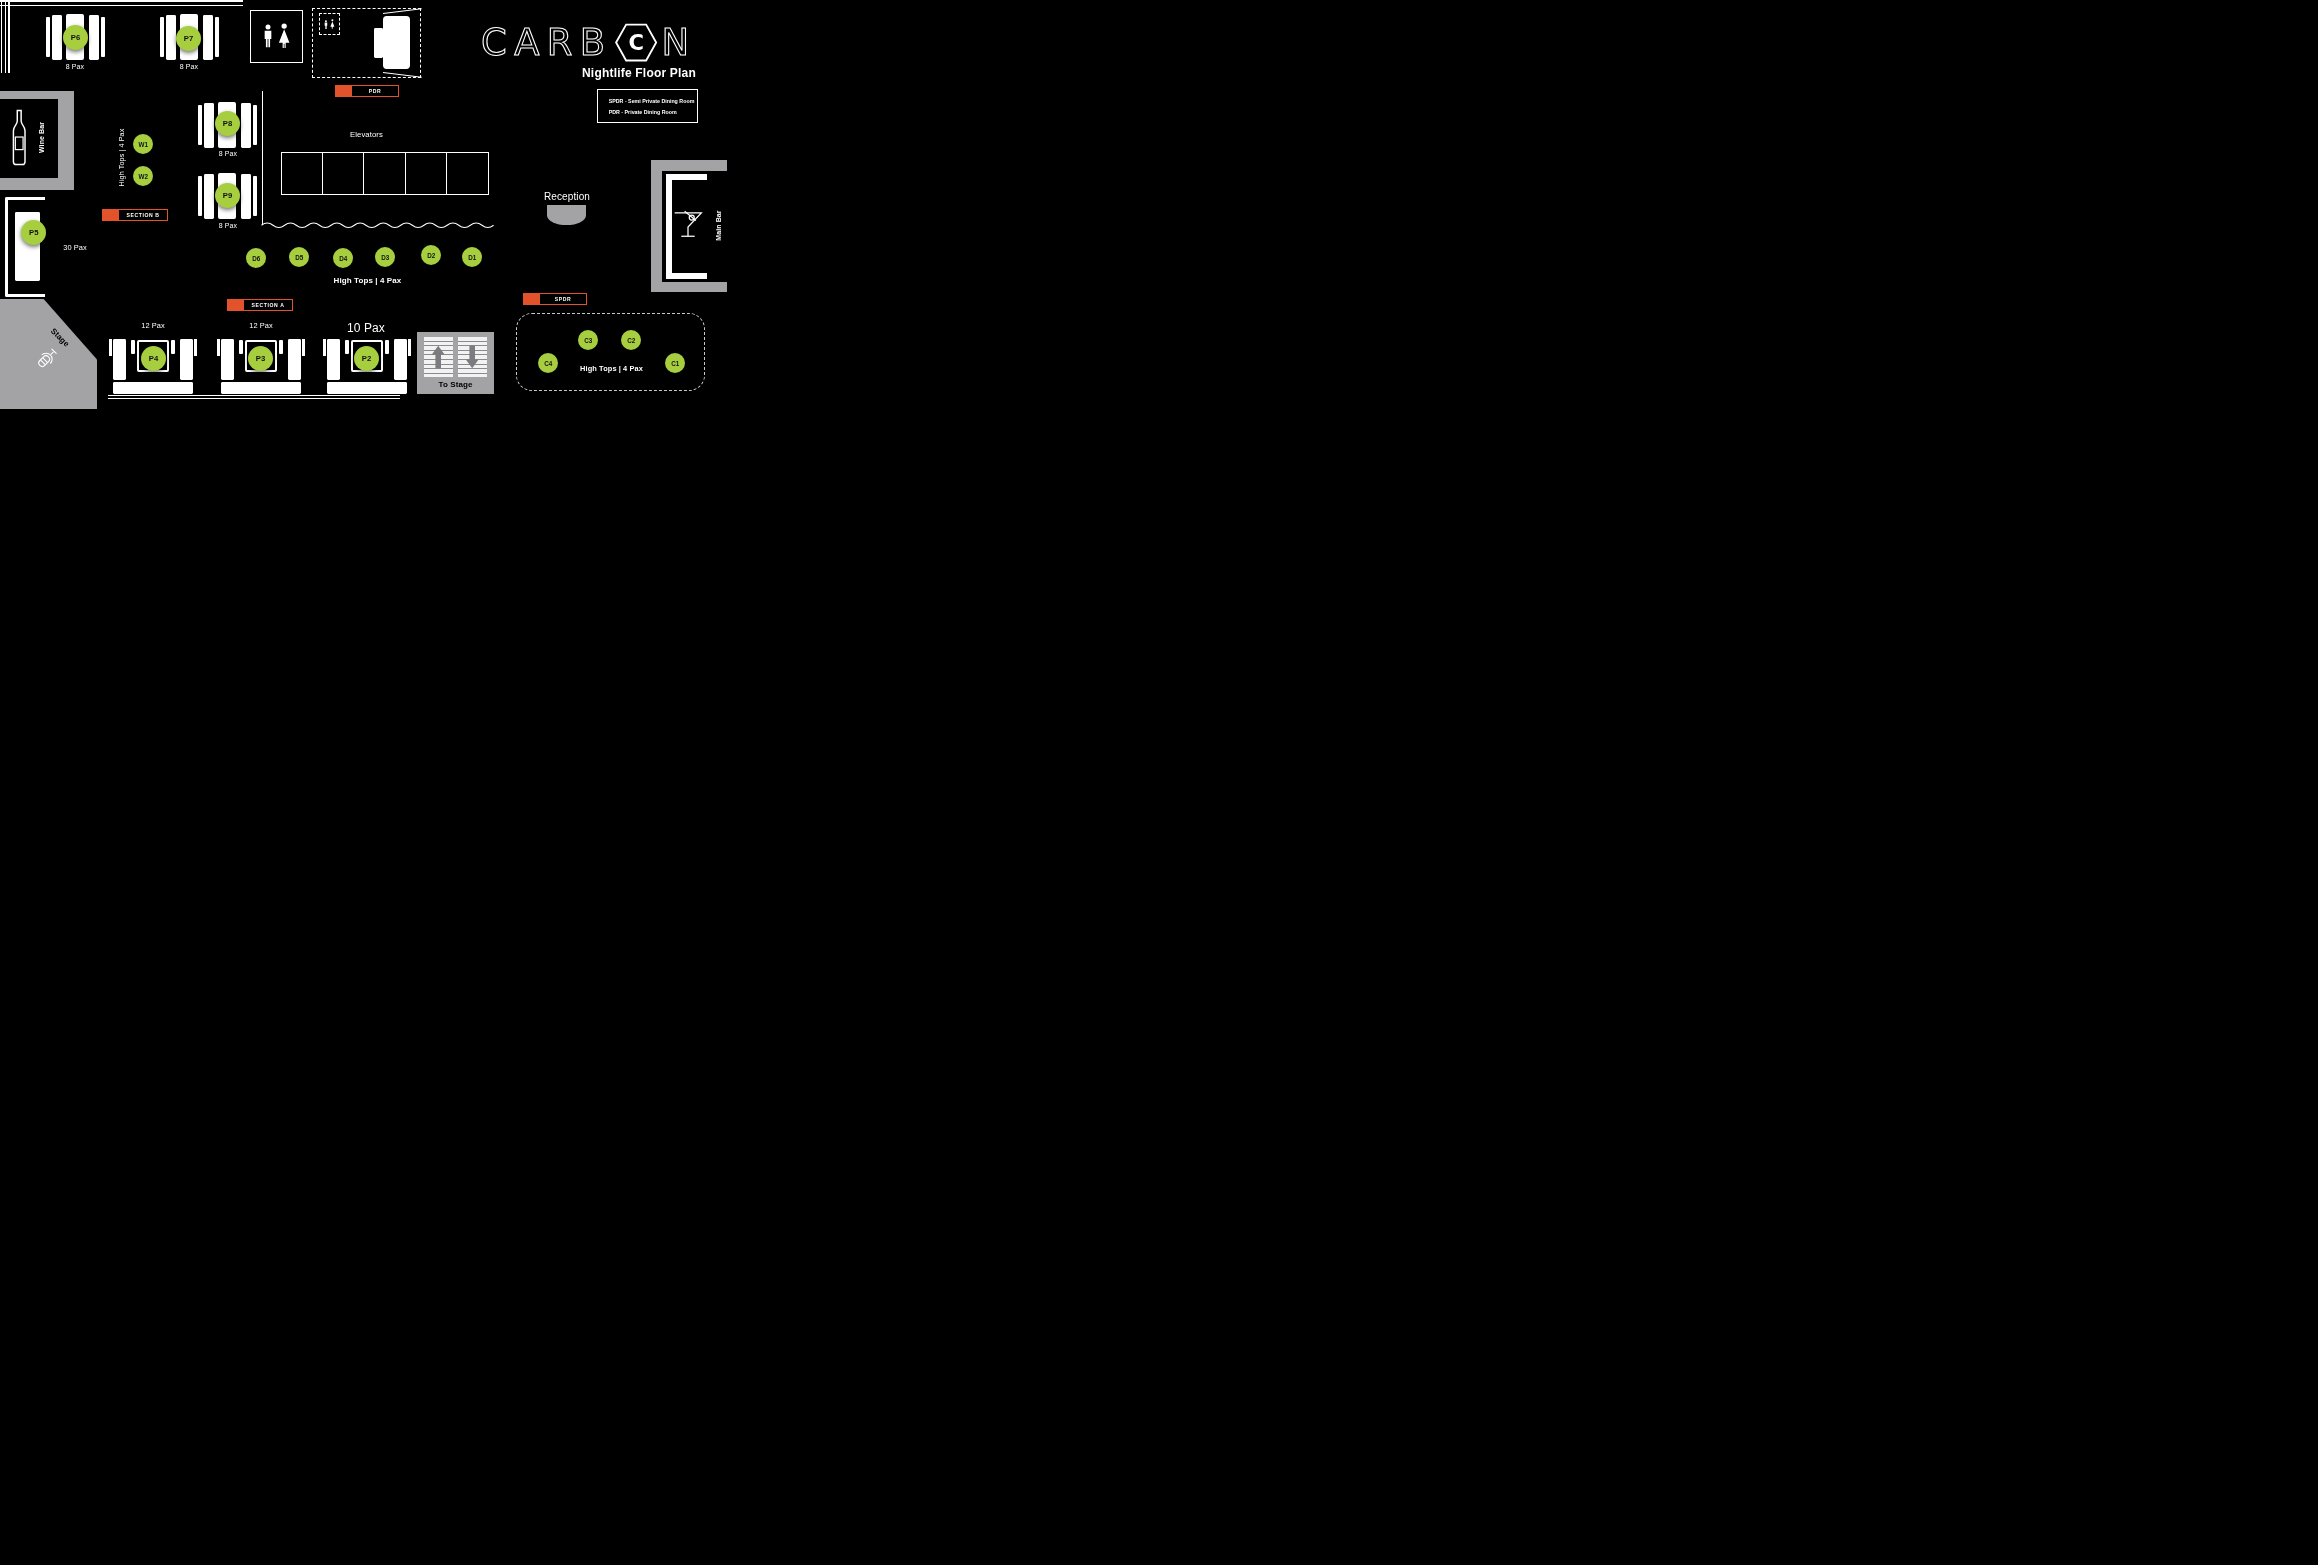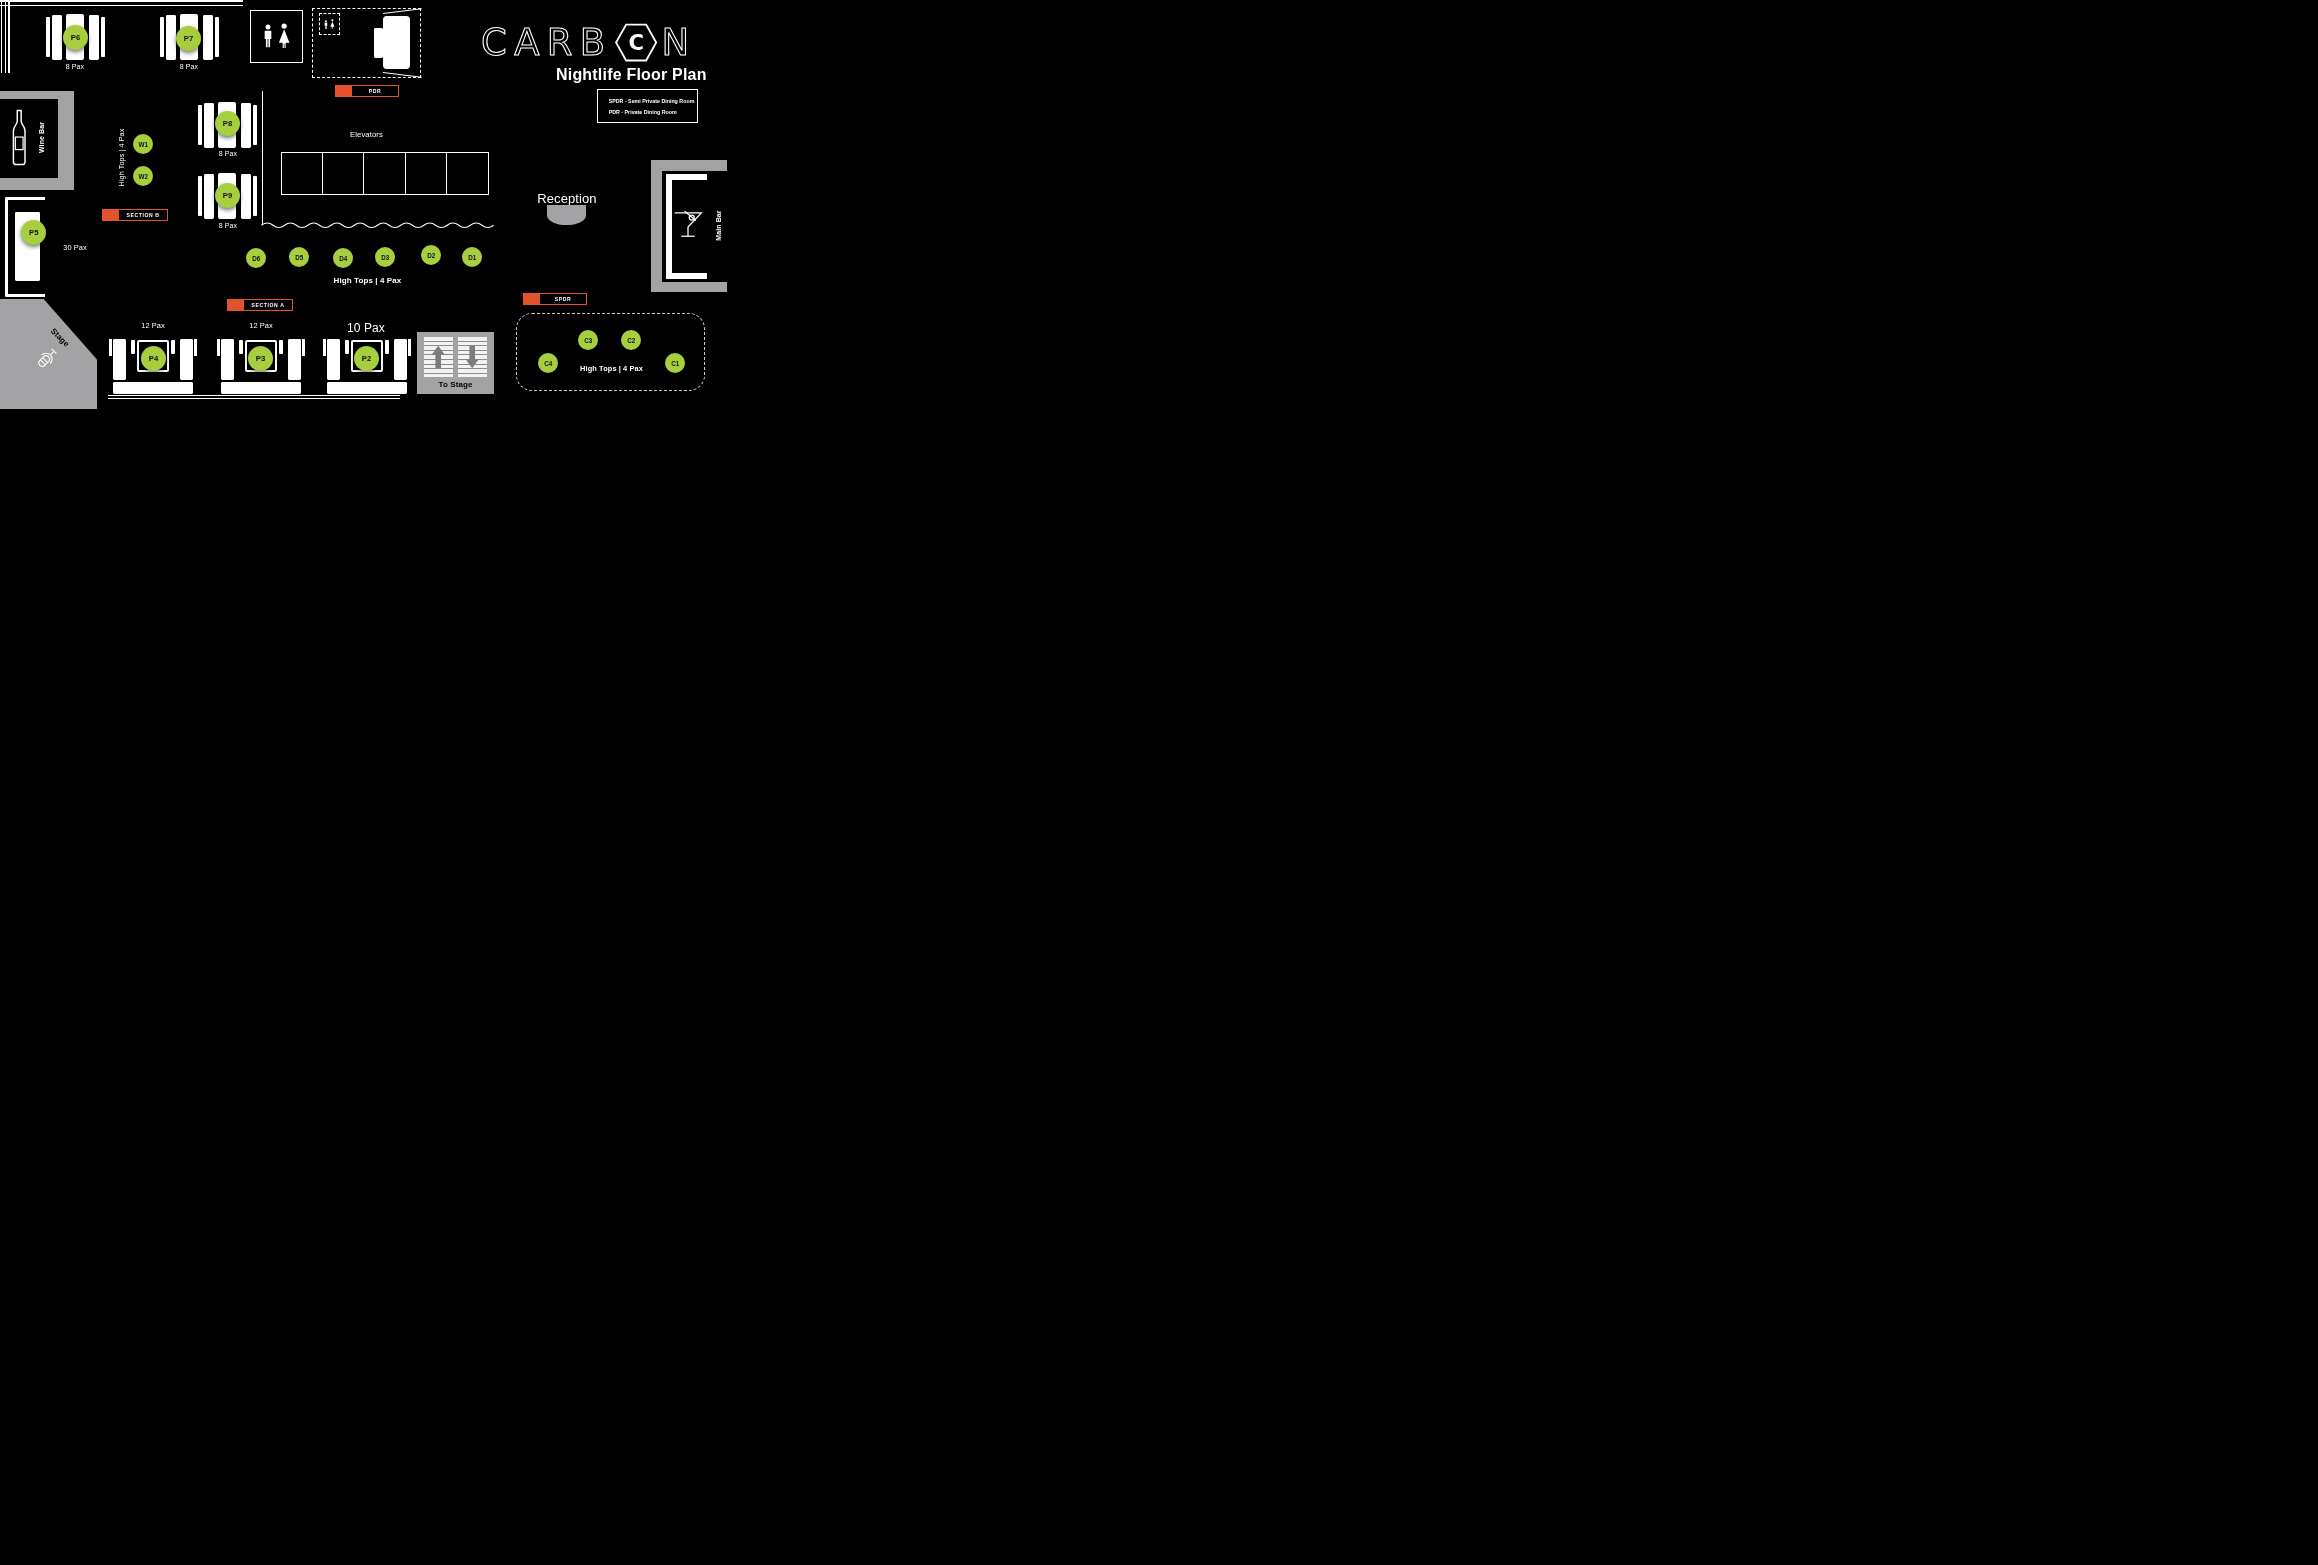--- a/index.html
+++ b/index.html
@@ -107,21 +107,21 @@
     <div class="tag-fill"></div>
     <div class="tag-label">PDR</div>
   </div>
 
   <svg style="position:absolute;left:480px;top:22px;width:211px" viewBox="0 0 400 78">
     <text x="2" y="62" font-family="DejaVu Sans, sans-serif" font-size="70" letter-spacing="14" fill="none" stroke="#fff" stroke-width="2">CARB</text>
     <polygon points="258,39 277,5 315,5 334,39 315,73 277,73" fill="none" stroke="#fff" stroke-width="3.5"></polygon>
     <text x="296" y="53" text-anchor="middle" font-family="DejaVu Sans, sans-serif" font-size="40" font-weight="bold" fill="#fff">C</text>
     <text x="344" y="62" font-family="DejaVu Sans, sans-serif" font-size="70" letter-spacing="14" fill="none" stroke="#fff" stroke-width="2">N</text>
   </svg>
-  <div class="lbl" style="left:556px;top:66px;width:140px;text-align:left;font-size:16px;font-weight:700;letter-spacing:0.2px">Nightlife Floor Plan</div>
+  <div class="lbl" style="left:556px;top:66px;width:140px;text-align:right;font-size:12px;font-weight:700;letter-spacing:0.2px">Nightlife Floor Plan</div>
 
   <div style="position:absolute;left:597px;top:89px;width:101px;height:34px;border:0.9px solid #fff;padding:6px 0 0 10.7px;font-size:5.3px;font-weight:600;line-height:10.7px">
     <div>SPDR - Semi Private Dining Room</div>
     <div>PDR - Private Dining Room</div>
   </div>
 
   <div style="position:absolute;left:0;top:91px;width:74px;height:99px;background:var(--gray)"></div>
   <div style="position:absolute;left:0;top:99px;width:58px;height:79px;background:#000"></div>
   <svg viewBox="0 0 34 120" style="position:absolute;left:11px;top:109px;height:58px" fill="none" stroke="#fff" stroke-width="3">
     <path d="M13 3 h8 v22 c0 8 8 10 8 20 v64 a6 6 0 0 1 -6 6 H11 a6 6 0 0 1 -6 -6 V45 c0 -10 8 -12 8 -20 Z"></path>
@@ -194,21 +194,21 @@
   </svg>
 
   <div class="seat" style="left:246px;top:248px">D6</div>
   <div class="seat" style="left:289px;top:247px">D5</div>
   <div class="seat" style="left:333px;top:248px">D4</div>
   <div class="seat" style="left:375px;top:247px">D3</div>
   <div class="seat" style="left:421px;top:245px">D2</div>
   <div class="seat" style="left:462px;top:247px">D1</div>
   <div class="lbl" style="left:307px;top:276px;width:121px;font-size:8px;font-weight:600">High Tops  |  4 Pax</div>
 
-  <div class="lbl" style="left:530px;top:191px;width:74px;font-size:13px">Reception</div>
+  <div class="lbl" style="left:530px;top:191px;width:74px;font-size:10px">Reception</div>
   <div style="position:absolute;left:547px;top:205px;width:39px;height:19.5px;background:var(--gray);border-radius:0 0 39px 39px / 0 0 19.5px 19.5px"></div>
 
   <div style="position:absolute;left:651px;top:160px;width:76px;height:132px;background:var(--gray)"></div>
   <div style="position:absolute;left:662px;top:171px;width:65px;height:111px;background:#000"></div>
   <div class="wl" style="left:666px;top:174px;width:5.6px;height:104px"></div>
   <div class="wl" style="left:666px;top:174px;width:41px;height:5.6px"></div>
   <div class="wl" style="left:666px;top:273px;width:41px;height:5.6px"></div>
   <svg viewBox="0 0 72 70" style="position:absolute;left:673px;top:210px;width:30px;height:30px" fill="none" stroke="#fff" stroke-width="3">
     <path d="M4 6 H68 L36 40 V62"></path>
     <path d="M20 62 H52"></path>

